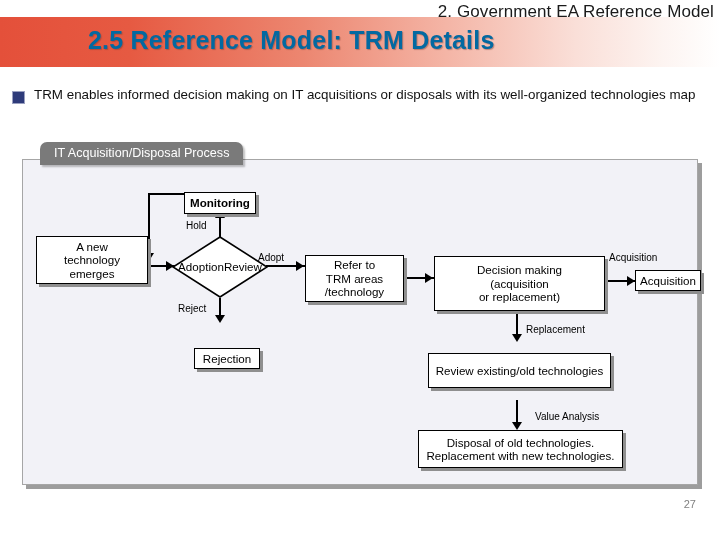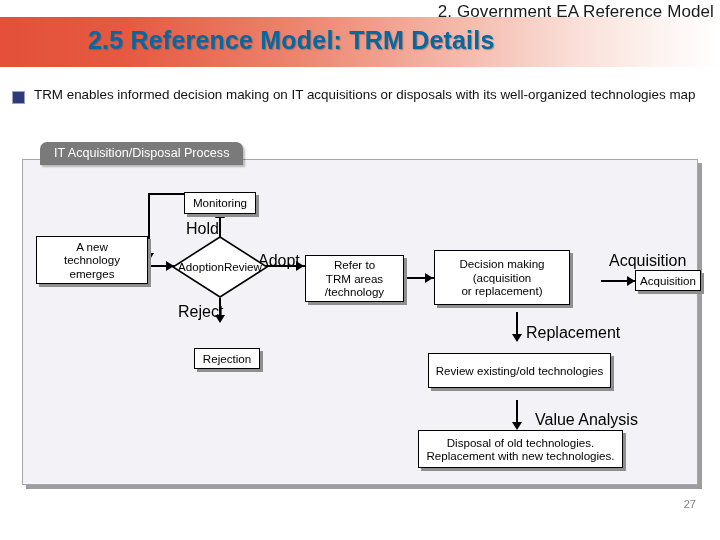--- a/index.html
+++ b/index.html
@@ -153,21 +153,21 @@
   .arrow-r, .arrow-l, .arrow-d, .arrow-u {
     position: absolute;
     width: 0; height: 0;
   }
   .arrow-r { border-top: 5px solid transparent; border-bottom: 5px solid transparent; border-left: 8px solid #000; }
   .arrow-d { border-left: 5px solid transparent; border-right: 5px solid transparent; border-top: 8px solid #000; }
   .arrow-u { border-left: 5px solid transparent; border-right: 5px solid transparent; border-bottom: 8px solid #000; }
 
   .edge-label {
     position: absolute;
-    font-size: 16px;
+    font-size: 10px;
     color: #000000;
     white-space: nowrap;
   }
 
   #page-number {
     position: absolute;
     right: 24px;
     top: 498px;
     font-size: 11px;
     color: #808080;
@@ -221,39 +221,39 @@
 <div class="edge-label" style="left:526px; top:324px;">Replacement</div>
 
 <div class="vline" style="left:516px; top:400px; height:26px;"></div>
 <div class="arrow-d" style="left:512px; top:422px;"></div>
 <div class="edge-label" style="left:535px; top:411px;">Value Analysis</div>
 
 <div class="fbox" style="left:36px; top:236px; width:112px; height:48px;">A new
 technology
 emerges</div>
 
-<div class="fbox" style="left:184px; top:192px; width:72px; height:22px;">Monitoring</div>
+<div class="fbox" style="left:184px; top:192px; width:72px; height:22px;font-weight:bold;">Monitoring</div>
 
 <div id="node-adoption-review">
   <svg class="dia" viewBox="0 0 96 62" preserveAspectRatio="none">
     <polygon points="48,1 95,31 48,61 1,31" fill="#ffffff" stroke="#000000" stroke-width="1.6"></polygon>
   </svg>
   <div class="dlabel">
     <span>Adoption</span>
     <span>Review</span>
   </div>
 </div>
 
 <div class="fbox" style="left:194px; top:324px; width:66px; height:21px;margin-top:24px;">Rejection</div>
 
 <div class="fbox" style="left:305px; top:255px; width:99px; height:47px;">Refer to
 TRM areas
 /technology</div>
 
-<div class="fbox" style="left:434px; top:250px; width:136px; height:55px;">Decision making
+<div class="fbox" style="left:434px; top:256px; width:171px; height:55px;">Decision making
 (acquisition
 or replacement)</div>
 
 <div class="fbox thin" style="left:635px; top:270px; width:66px; height:21px;">Acquisition</div>
 
 <div class="fbox" style="left:428px; top:353px; width:183px; height:35px;">Review existing/old technologies</div>
 
 <div class="fbox" style="left:418px; top:430px; width:205px; height:38px;">Disposal of old technologies.
 Replacement with new technologies.</div>
 

